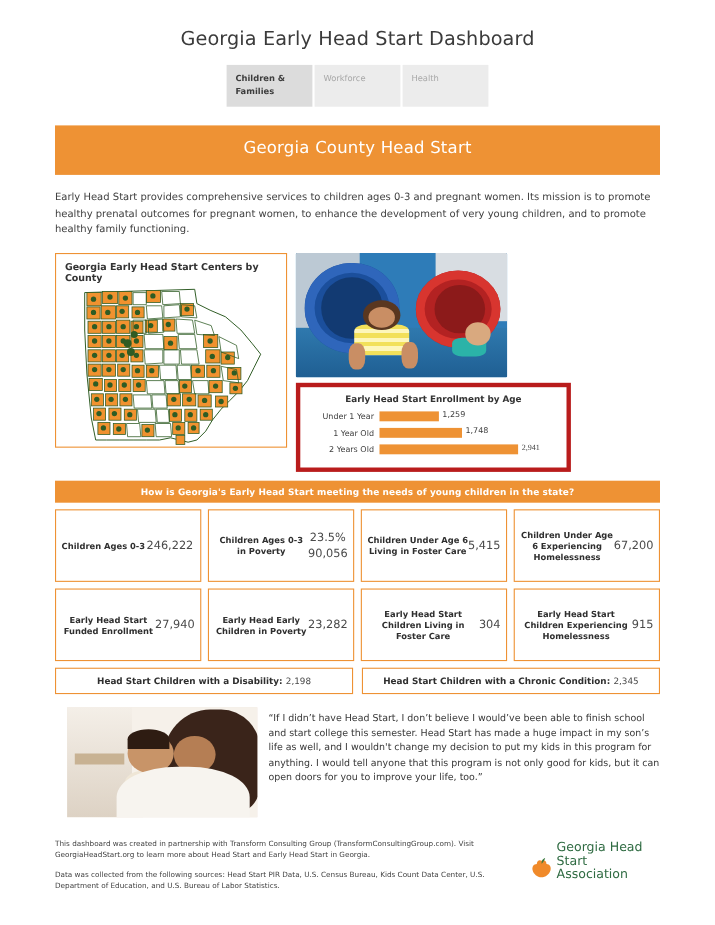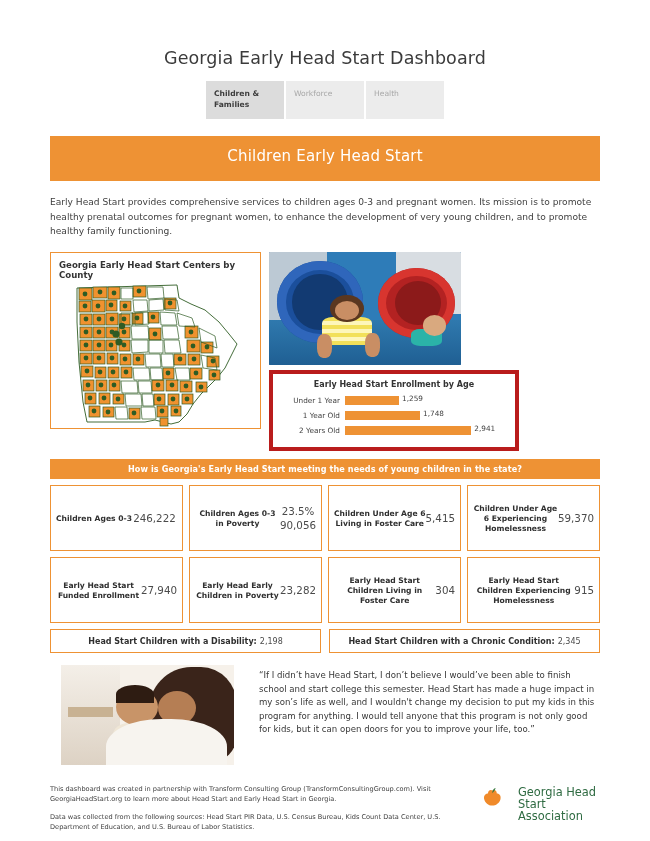--- a/index.html
+++ b/index.html
@@ -13,21 +13,21 @@
   }
   .page { position: relative; width: 650px; height: 841px; padding: 0; }
 
   
   .dash-title {
     text-align: center;
     font-family: "DejaVu Sans", sans-serif;
     font-size: 17.5px;
     font-weight: 400;
     color: #3b3b3b;
-    padding-top: 48px;
+    padding-top: 26px;
     letter-spacing: .1px;
   }
   .tabbar {
     display: flex;
     justify-content: center;
     gap: 2px;
     margin-top: 13px;
   }
   .tab {
     width: 78px;
@@ -182,55 +182,55 @@
     height: 24px;
     display: flex;
     align-items: center;
     justify-content: center;
     font-size: 8px;
     color: #4a4a4a;
   }
   .wide-card b { color: #2f2f2f; font-weight: 700; margin-right: 3px; }
 
   
-  .quote-row { display: flex; margin: 12px 50px 0 50px; gap: 25px; align-items: flex-start; padding-left: 11px; }
+  .quote-row { display: flex; margin: 12px 50px 0 50px; gap: 10px; align-items: flex-start; padding-left: 11px; }
   .ph-mom { width: 173px; height: 100px; background: #efe7df; position: relative; overflow: hidden; }
   .ph-mom .bgL { position:absolute; left:0; top:0; width:40%; height:100%; background:linear-gradient(#f4efe8,#ddd2c4); }
   .ph-mom .shelf { position:absolute; left:4%; top:42%; width:26%; height:10%; background:#c8b293; }
   .ph-mom .wall { position:absolute; left:34%; top:0; width:66%; height:100%; background:#f6f1ea; }
   .ph-mom .mom-hair { position:absolute; right:-2%; top:2%; width:52%; height:96%; border-radius:48% 40% 30% 44%; background:#3a241a; }
   .ph-mom .mom-face { position:absolute; right:22%; top:26%; width:22%; height:34%; border-radius:50%; background:#b57e54; }
   .ph-mom .mom-shoulder { position:absolute; right:4%; bottom:-14%; width:70%; height:60%; border-radius:46% 46% 0 0; background:#f7f4ef; }
   .ph-mom .baby-head { position:absolute; right:44%; top:24%; width:24%; height:36%; border-radius:50%; background:#c89468; }
   .ph-mom .baby-hair { position:absolute; right:46%; top:20%; width:22%; height:18%; border-radius:50% 50% 0 0; background:#2e1c12; }
   .ph-mom .baby-body { position:absolute; right:40%; bottom:2%; width:30%; height:40%; border-radius:30% 30% 14% 14%; background:#efe6d6; }
   .quote-text { flex: 1; font-size: 8.6px; line-height: 1.58; color: #383838; padding-top: 4px; }
 
   
   .footer { display: flex; margin: 20px 50px 0 50px; align-items: flex-start; gap: 10px; }
   .footer-text { flex: 1; font-size: 6.6px; line-height: 1.5; color: #3f3f3f; }
   .footer-text p + p { margin-top: 8px; }
-  .logo { width: 118px; display: flex; align-items: flex-start; gap: 15px; margin-top: 2px; }
+  .logo { width: 118px; display: flex; align-items: flex-end; gap: 3px; margin-top: 2px; }
   .logo-peach { position: relative; width: 21px; height: 22px; flex-shrink: 0; }
   .logo-text { font-size: 11.4px; line-height: 1.04; color: #2f6b42; font-family: "DejaVu Sans", sans-serif; font-weight: 400; }
 </style>
 </head>
 <body>
 
 <div class="page">
 
   <div class="dash-title">Georgia Early Head Start Dashboard</div>
 
   <div class="tabbar">
     <div class="tab active">Children &amp; Families</div>
     <div class="tab inactive">Workforce</div>
     <div class="tab inactive">Health</div>
   </div>
 
-  <div class="banner">Children Early Head Start</div>
+  <div class="banner">Georgia County Head Start</div>
 
   <div class="intro">Early Head Start provides comprehensive services to children ages 0-3 and pregnant women. Its mission is to promote healthy prenatal outcomes for pregnant women, to enhance the development of very young children, and to promote healthy family functioning.</div>
 
   <div class="row-map">
 
     <div class="map-card">
       <h3>Georgia Early Head Start Centers by County</h3>
       <div class="map-wrap">
         <svg width="196" height="146" viewBox="0 0 196 146">
 
@@ -435,21 +435,21 @@
           <div class="bar-track">
             <div class="bar-fill" style="width: 46.3597%;"></div>
             <div class="bar-value" style="left: 46.3597%;">1,748</div>
           </div>
         </div>
 
         <div class="bar-row">
           <div class="bar-label">2 Years Old</div>
           <div class="bar-track">
             <div class="bar-fill" style="width: 78%;"></div>
-            <div class="bar-value" style="left: 78%;">2,941</div>
+            <div class="bar-value" style="left: 78%; font-family: Liberation Serif, serif;">2,941</div>
           </div>
         </div>
       </div>
     </div>
   </div>
 
   <div class="qbanner">How is Georgia's Early Head Start meeting the needs of young children in the state?</div>
 
   <div class="stat-grid">
     <div class="stat-card">
@@ -467,21 +467,21 @@
     </div>
     <div class="stat-card">
       <div class="stat-title">Children Under Age 6 Living in Foster Care</div>
       <div class="stat-val-wrap">
         <div class="stat-value">5,415</div>
       </div>
     </div>
     <div class="stat-card">
       <div class="stat-title">Children Under Age 6 Experiencing Homelessness</div>
       <div class="stat-val-wrap">
-        <div class="stat-value">59,370</div>
+        <div class="stat-value">67,200</div>
       </div>
     </div>
 
     <div class="stat-card">
       <div class="stat-title">Early Head Start Funded Enrollment</div>
       <div class="stat-val-wrap">
         <div class="stat-value">27,940</div>
       </div>
     </div>
     <div class="stat-card">

